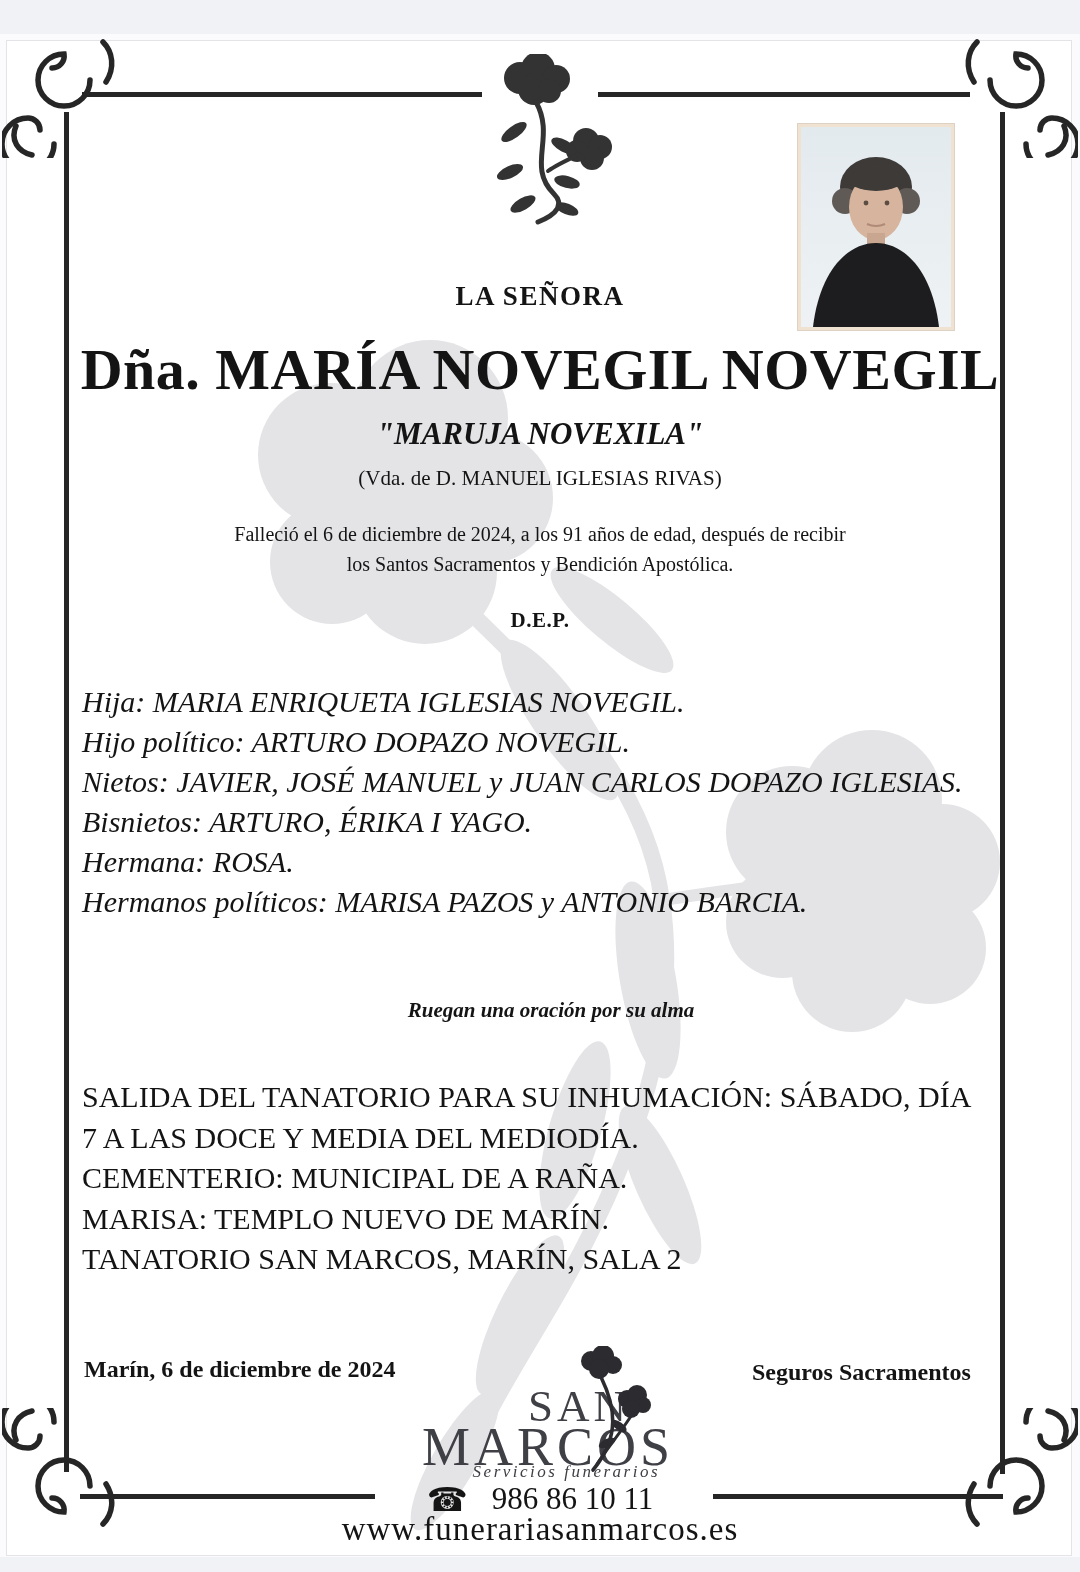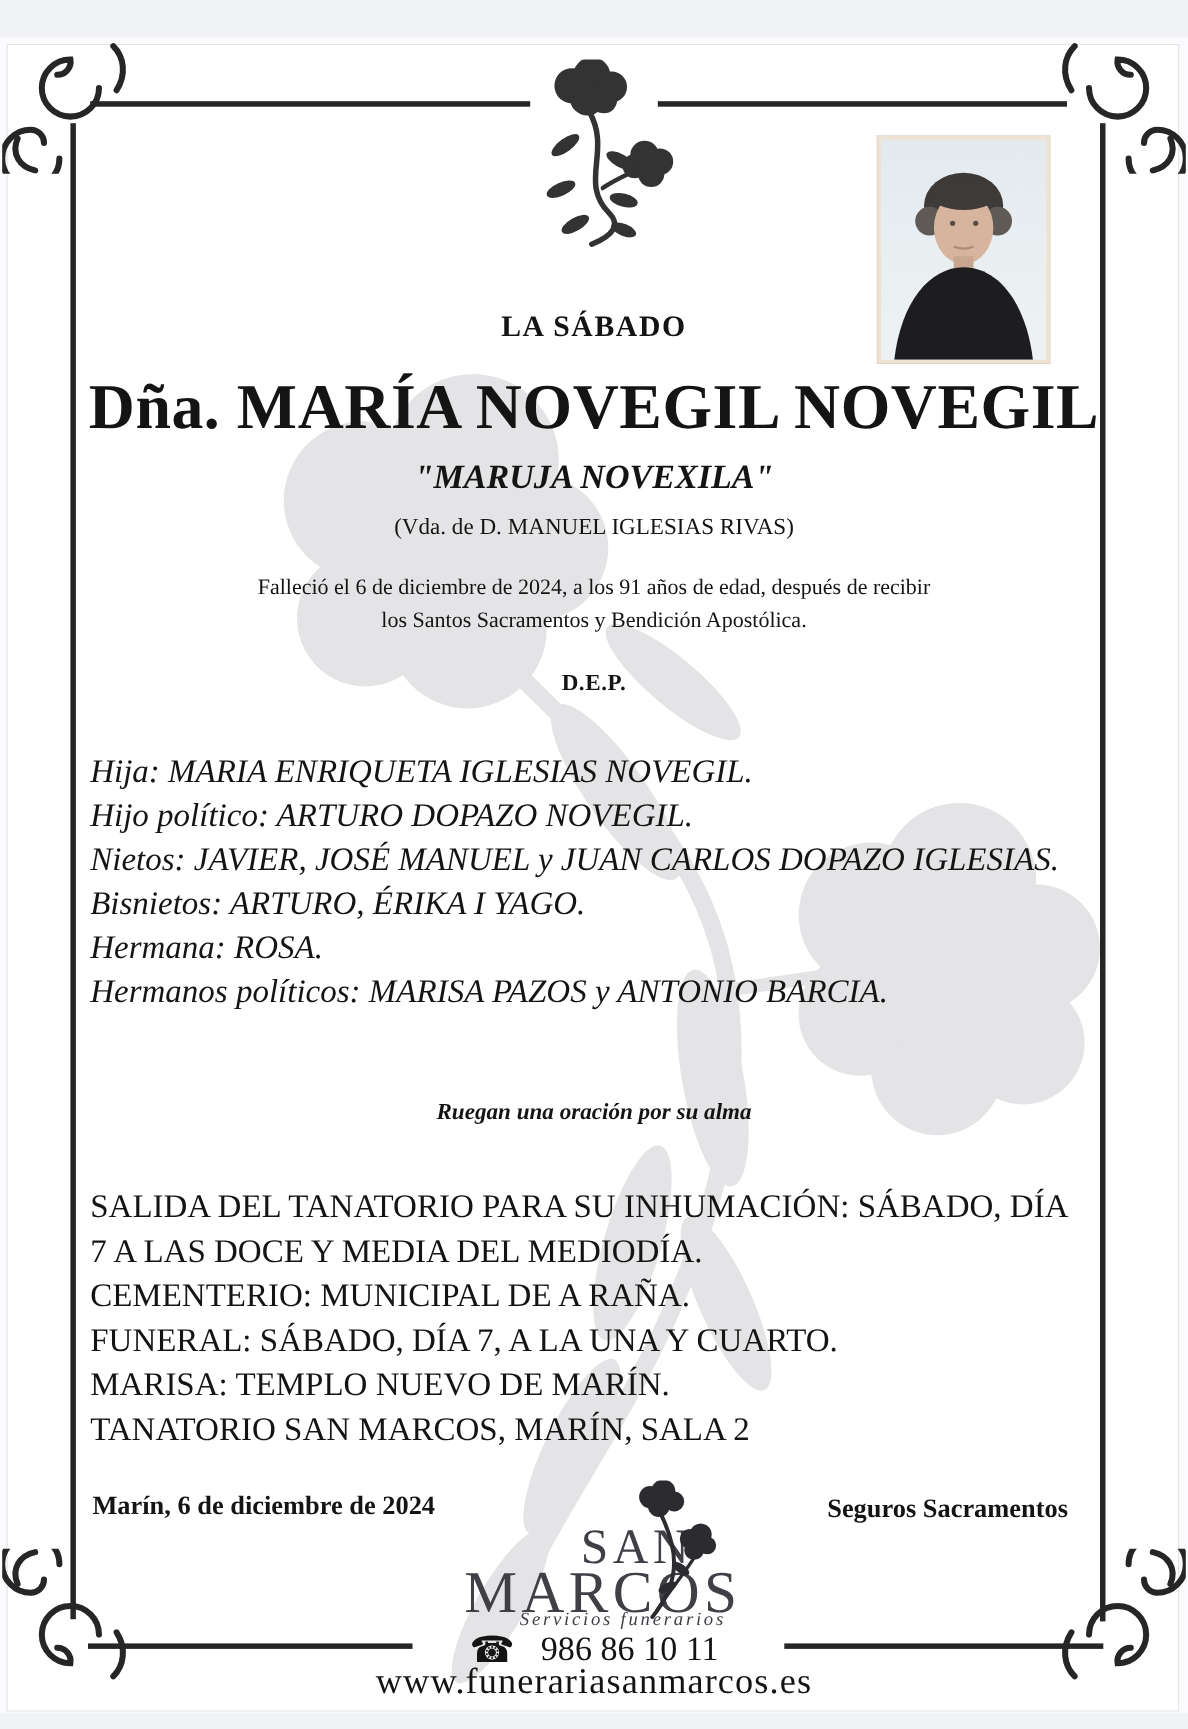--- a/index.html
+++ b/index.html
@@ -32,21 +32,21 @@
   .flourish.br{left:948px;top:1408px;transform:scale(-1,-1);}
   .top-flower{position:absolute;left:468px;top:54px;width:150px;height:172px;}
   .center{position:absolute;left:70px;width:940px;text-align:center;}
   .honorific{top:281px;font-size:27px;font-weight:bold;letter-spacing:1.5px;}
   .name{top:336px;font-size:58px;font-weight:bold;letter-spacing:0.5px;white-space:nowrap;}
   .alias{top:416px;font-size:31px;font-weight:bold;font-style:italic;}
   .widow{top:466px;font-size:21px;}
   .death{top:519px;font-size:20px;line-height:30px;}
   .rip{top:608px;font-size:21px;font-weight:bold;letter-spacing:0.5px;}
   .family{position:absolute;left:82px;top:682px;font-size:30px;line-height:40px;white-space:nowrap;font-style:italic;}
-  .prayer{top:998px;font-size:21px;font-weight:bold;font-style:italic;}
+  .prayer{top:998px;font-size:21px;font-weight:bold;font-style:italic;margin-left:11px;}
   .schedule{position:absolute;left:82px;top:1077px;font-size:30px;line-height:40.6px;white-space:nowrap;}
   .place-date{position:absolute;left:84px;top:1356px;font-size:24px;font-weight:bold;}
   .insurer{position:absolute;left:752px;top:1359px;font-size:24px;font-weight:bold;}
   .photo{
     position:absolute;left:798px;top:124px;width:150px;height:200px;
     border:3px solid #f0e2d1;box-shadow:0 0 0 1px #ddd2c4;background:#e7edf0;
   }
   .photo svg{display:block;}
   .logo{position:absolute;left:400px;top:1340px;width:290px;height:130px;color:#3f3f46;}
   .logo-san{position:absolute;left:128px;top:40px;font-size:45px;letter-spacing:4px;}
@@ -165,21 +165,21 @@
     <ellipse cx="75" cy="80" rx="27" ry="33" fill="#d6b49e"></ellipse>
     <ellipse cx="75" cy="49" rx="31" ry="15" fill="#3d3a38"></ellipse>
     <circle cx="65" cy="76" r="2.4" fill="#5c4c42"></circle>
     <circle cx="86" cy="76" r="2.4" fill="#5c4c42"></circle>
     <path d="M66,97 Q75,101 84,97" stroke="#b08a76" stroke-width="2" fill="none"></path>
     <rect x="66" y="106" width="18" height="14" fill="#c9a68f"></rect>
     <path d="M12,200 C18,148 44,116 75,116 C106,116 132,148 138,200 Z" fill="#1d1d1f"></path>
   </svg>
 </div>
 
-<div class="center honorific">LA SÁBADO</div>
+<div class="center honorific">LA SEÑORA</div>
 <div class="center name">Dña. MARÍA NOVEGIL NOVEGIL</div>
 <div class="center alias">"MARUJA NOVEXILA"</div>
 <div class="center widow">(Vda. de D. MANUEL IGLESIAS RIVAS)</div>
 <div class="center death">
   <div>Falleció el 6 de diciembre de 2024, a los 91 años de edad, después de recibir</div>
   <div>los Santos Sacramentos y Bendición Apostólica.</div>
 </div>
 <div class="center rip">D.E.P.</div>
 
 <div class="family">
@@ -190,21 +190,20 @@
   <div>Hermana: ROSA.</div>
   <div>Hermanos políticos: MARISA PAZOS y ANTONIO BARCIA.</div>
 </div>
 
 <div class="center prayer">Ruegan una oración por su alma</div>
 
 <div class="schedule">
   <div>SALIDA DEL TANATORIO PARA SU INHUMACIÓN: SÁBADO, DÍA</div>
   <div>7 A LAS DOCE Y MEDIA DEL MEDIODÍA.</div>
   <div>CEMENTERIO: MUNICIPAL DE A RAÑA.</div>
-  <div>FUNERAL: SÁBADO, DÍA 7, A LA UNA Y CUARTO.</div>
   <div>MARISA: TEMPLO NUEVO DE MARÍN.</div>
   <div>TANATORIO SAN MARCOS, MARÍN, SALA 2</div>
 </div>
 
 <div class="place-date">Marín, 6 de diciembre de 2024</div>
 <div class="insurer">Seguros Sacramentos</div>
 
 <div class="logo">
   <span class="logo-san">SAN</span>
   <span class="logo-marcos">MARCOS</span>

